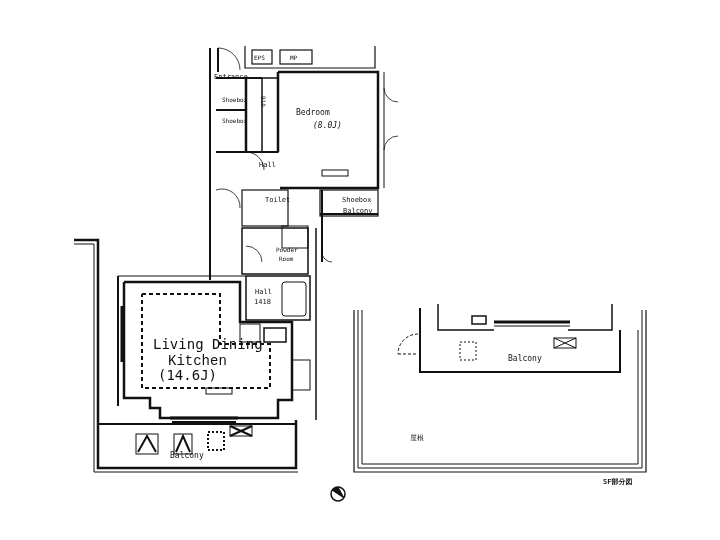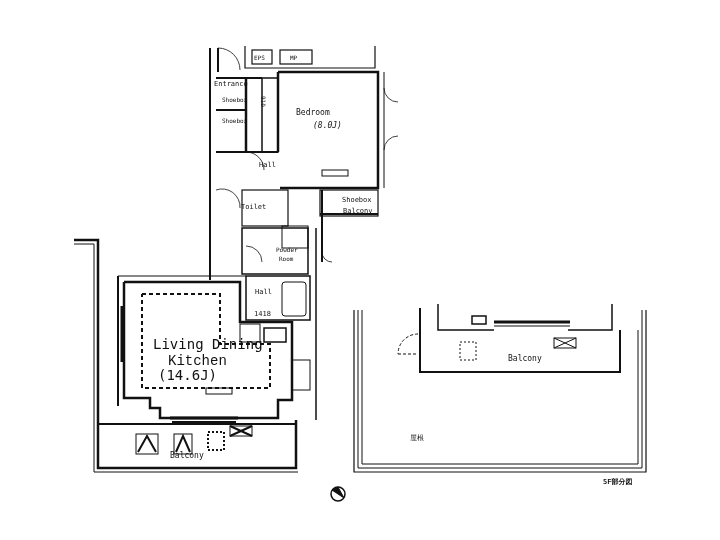--- a/index.html
+++ b/index.html
@@ -108,33 +108,33 @@
   </g>
 
   <g>
     <circle cx="338" cy="494" r="7" stroke-width="1.5"></circle>
     <path d="M332,490 L344,498 L338,487 Z" fill="#111"></path>
   </g>
 </svg>
 
 <div class="lbl s6" style="left:254px;top:55px;">EPS</div>
 <div class="lbl s6" style="left:290px;top:55px;">MP</div>
-<div class="lbl s7" style="left:214px;top:81px;">Entrance</div>
+<div class="lbl s7" style="left:214px;top:74px;">Entrance</div>
 <div class="lbl s6" style="left:222px;top:97px;">Shoebox</div>
 <div class="lbl s6" style="left:222px;top:118px;">Shoebox</div>
 <div class="lbl s6" style="left:266px;top:96px;transform:rotate(90deg);transform-origin:left top;">910</div>
 <div class="lbl s7" style="left:221px;top:162px;padding-left:38px;">Hall</div>
 <div class="lbl s8" style="left:296px;top:109px;">Bedroom</div>
 <div class="lbl s8" style="left:313px;top:122px;font-style:italic;">(8.0J)</div>
-<div class="lbl s7" style="left:241px;top:204px;">Toilet</div>
+<div class="lbl s7" style="left:241px;top:197px;padding-left:24px;">Toilet</div>
 <div class="lbl s7" style="left:342px;top:197px;">Shoebox</div>
 <div class="lbl s7" style="left:343px;top:208px;">Balcony</div>
 <div class="lbl s6" style="left:276px;top:247px;">Powder</div>
 <div class="lbl s6" style="left:279px;top:256px;">Room</div>
 <div class="lbl s7" style="left:255px;top:289px;">Hall</div>
-<div class="lbl s7" style="left:254px;top:311px;">1418</div>
+<div class="lbl s7" style="left:254px;top:299px;">1418</div>
 <div class="lbl s9" style="left:153px;top:337px;">Living Dining</div>
 <div class="lbl s9" style="left:168px;top:354px;font-family:Liberation Mono, monospace;">Kitchen</div>
 <div class="lbl s9" style="left:158px;top:368px;">(14.6J)</div>
 <div class="lbl s8" style="left:170px;top:452px;">Balcony</div>
 <div class="lbl s8" style="left:508px;top:355px;">Balcony</div>
 <div class="lbl s7" style="left:410px;top:435px;">屋根</div>
 <div class="lbl s7" style="left:603px;top:479px;font-weight:bold;">5F部分図</div>
 
 </body></html>

